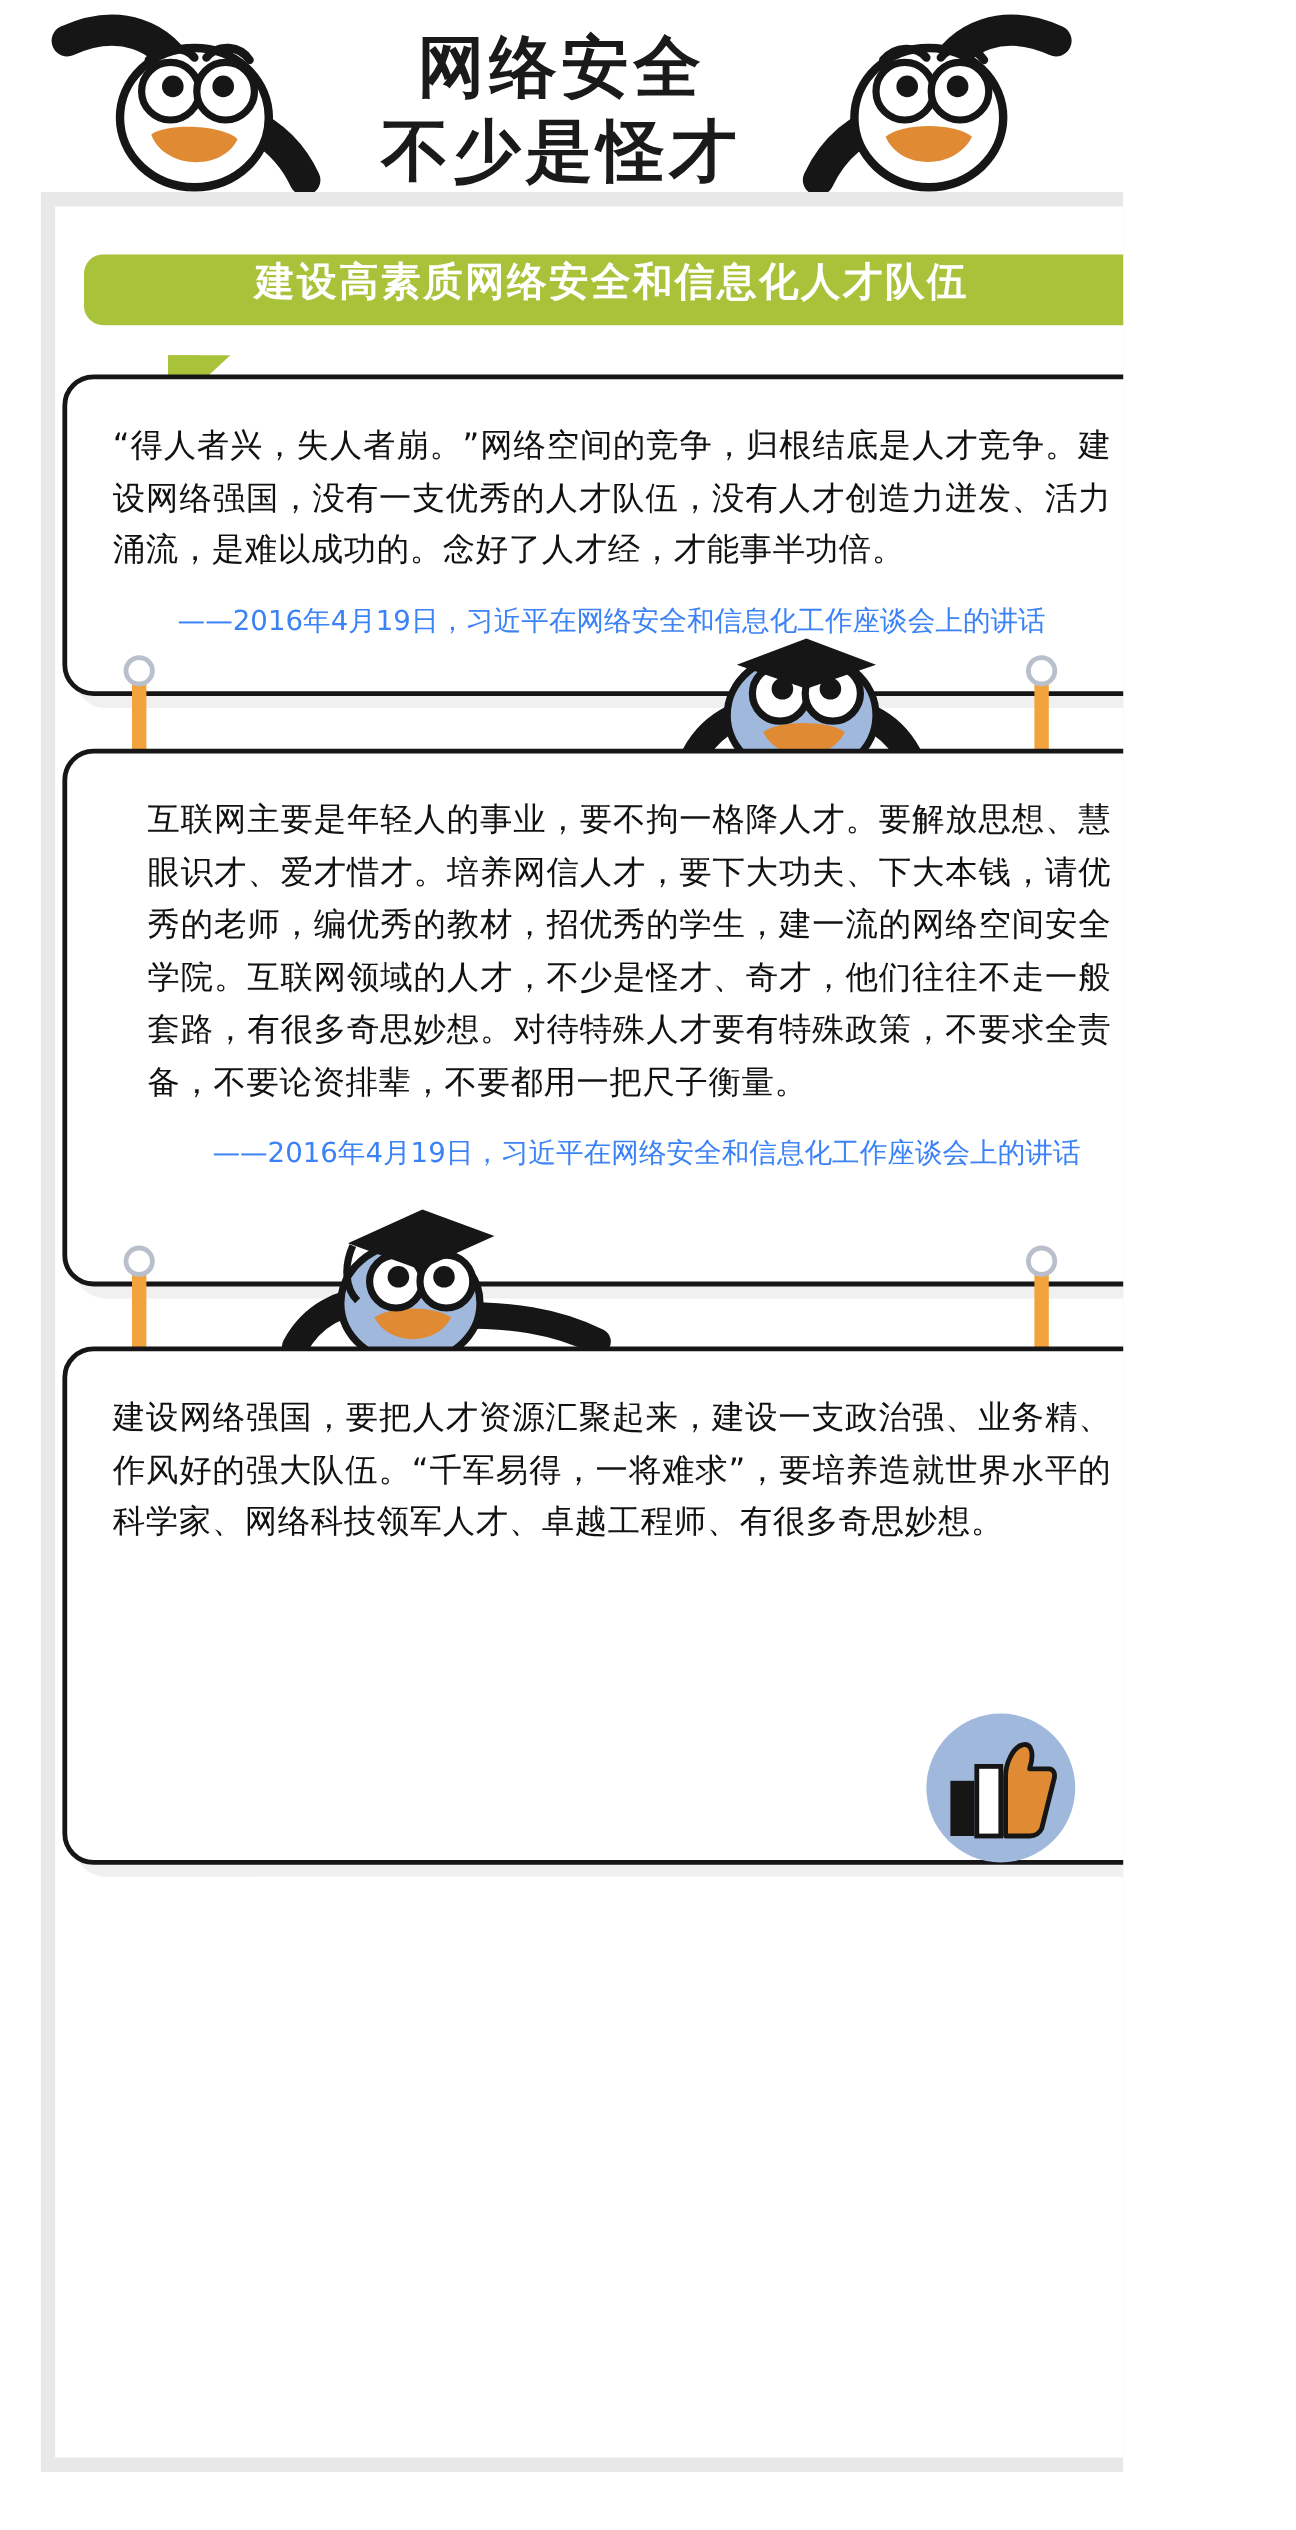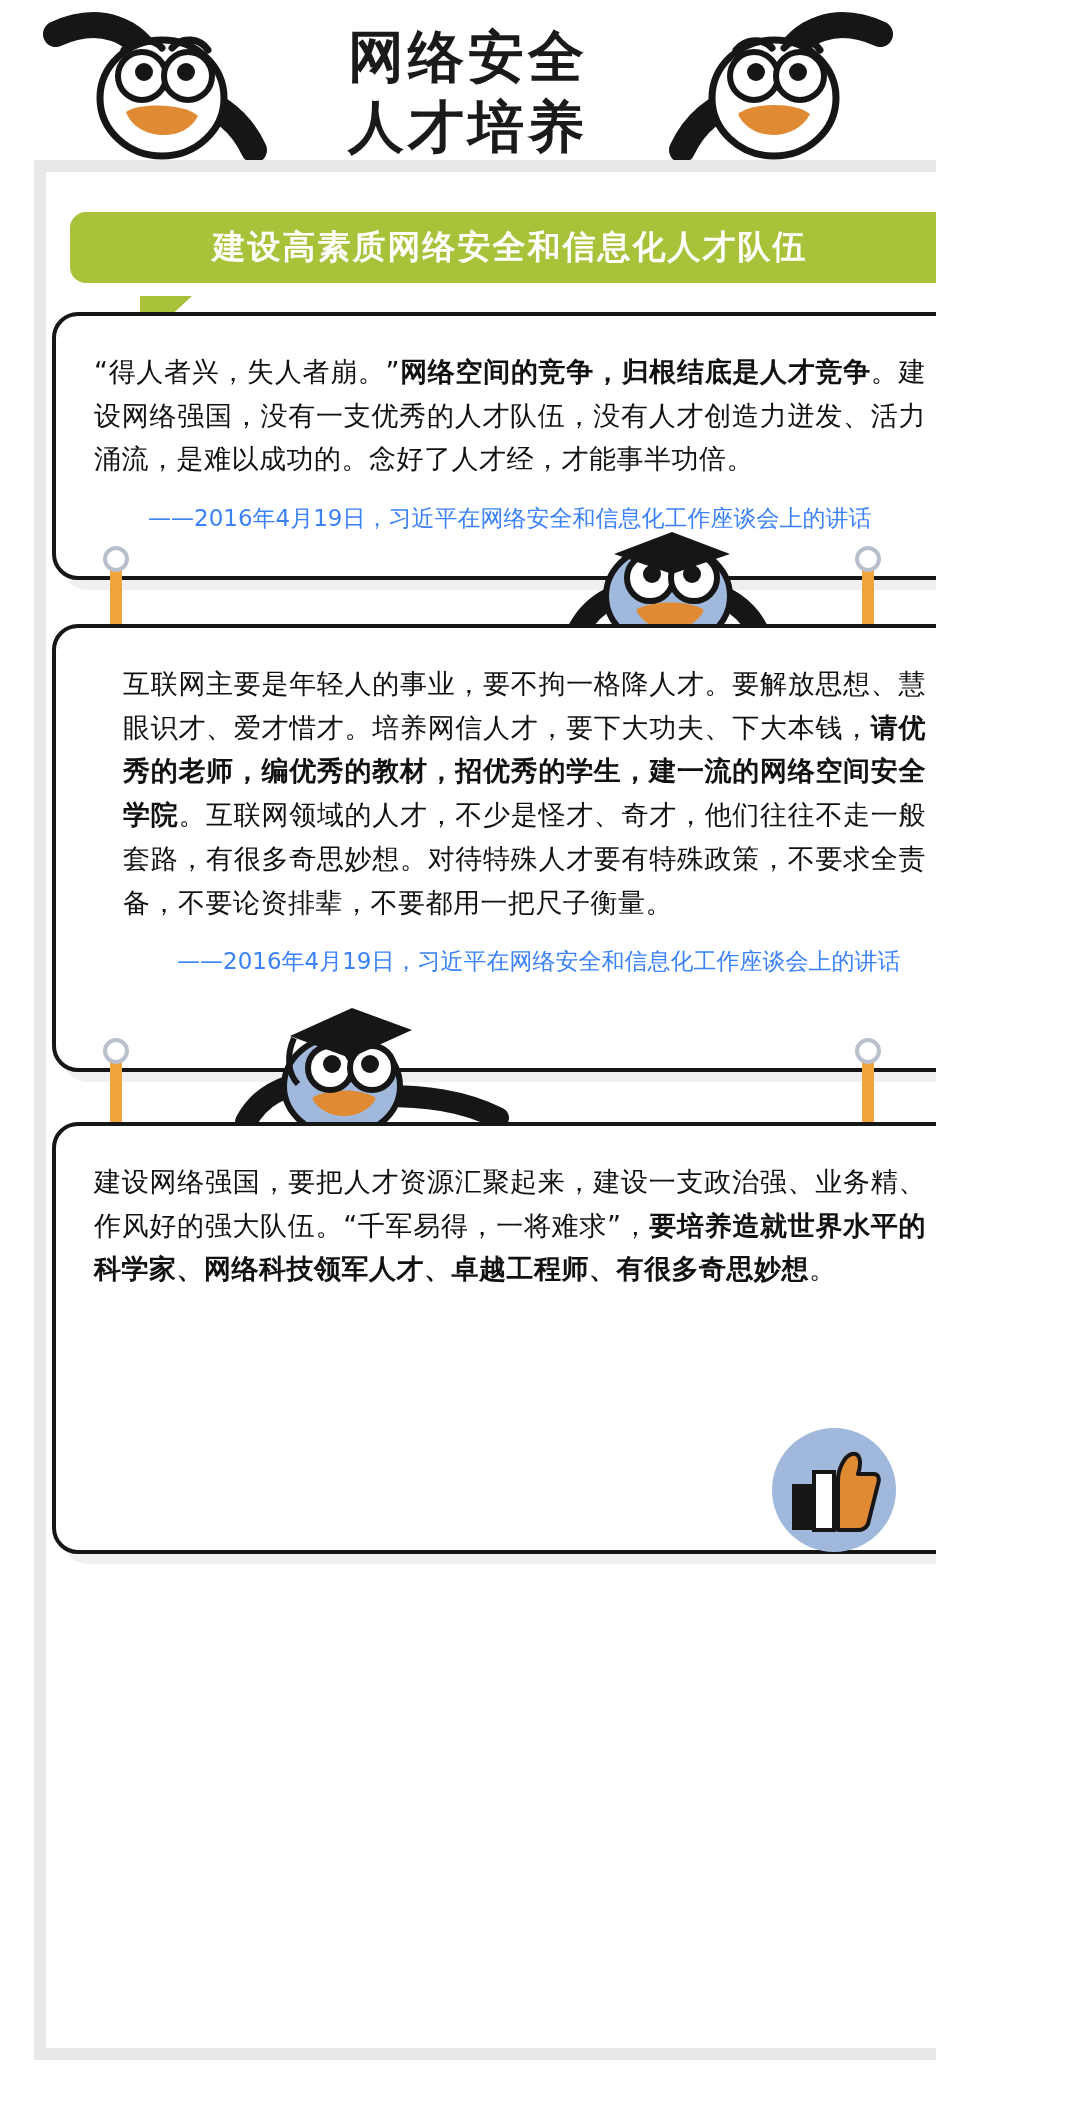--- a/index.html
+++ b/index.html
@@ -68,21 +68,21 @@
     top: 212px;
     width: 880px;
   }
   .banner {
     background: #a8c23a;
     color: #ffffff;
     font-size: 33px;
     font-weight: bold;
     letter-spacing: 2px;
     text-align: center;
-    padding: 18px 10px 20px;
+    padding: 6px 10px 20px;
     border-radius: 16px;
     line-height: 1;
   }
   .banner-tail {
     position: absolute;
     left: 70px;
     top: 84px;
     width: 0; height: 0;
     border-left: 26px solid #a8c23a;
     border-top: 24px solid #a8c23a;
@@ -103,21 +103,21 @@
   .card-3 { left: 52px; top: 1122px; width: 916px; height: 432px; }
 
   .card-body {
     padding: 34px 38px 10px 38px;
     font-size: 27px;
     line-height: 1.62;
     color: #111111;
     text-align: justify;
     letter-spacing: 0.5px;
   }
-  .card-body b { font-weight: bold; }
+  .card-body b { font-weight: normal; }
   .src {
     color: #3b82f6;
     font-size: 23px;
     line-height: 1.5;
     margin-top: 10px;
     padding-left: 92px;
     text-indent: -0px;
   }
 
   
@@ -202,21 +202,21 @@
       <circle cx="158" cy="76" r="24" fill="#ffffff" stroke="#161616" stroke-width="6"></circle>
       <circle cx="204" cy="76" r="24" fill="#ffffff" stroke="#161616" stroke-width="6"></circle>
       <circle cx="160" cy="72" r="9" fill="#161616"></circle>
       <circle cx="202" cy="72" r="9" fill="#161616"></circle>
       <path d="M140 50 C 150 38, 168 38, 176 48" stroke="#161616" stroke-width="7" fill="none" stroke-linecap="round"></path>
       <path d="M188 48 C 198 36, 216 38, 224 50" stroke="#161616" stroke-width="7" fill="none" stroke-linecap="round"></path>
     </svg>
 
     <div class="header-title">
       <span>网络安全</span>
-      <span class="l2">人才培养</span>
+      <span class="l2">不少是怪才</span>
     </div>
   </div>
 
   <div class="frame">
     <div class="frame-inner"></div>
   </div>
 
   <div class="banner-wrap">
     <div class="banner">建设高素质网络安全和信息化人才队伍</div>
     <div class="banner-tail"></div>

